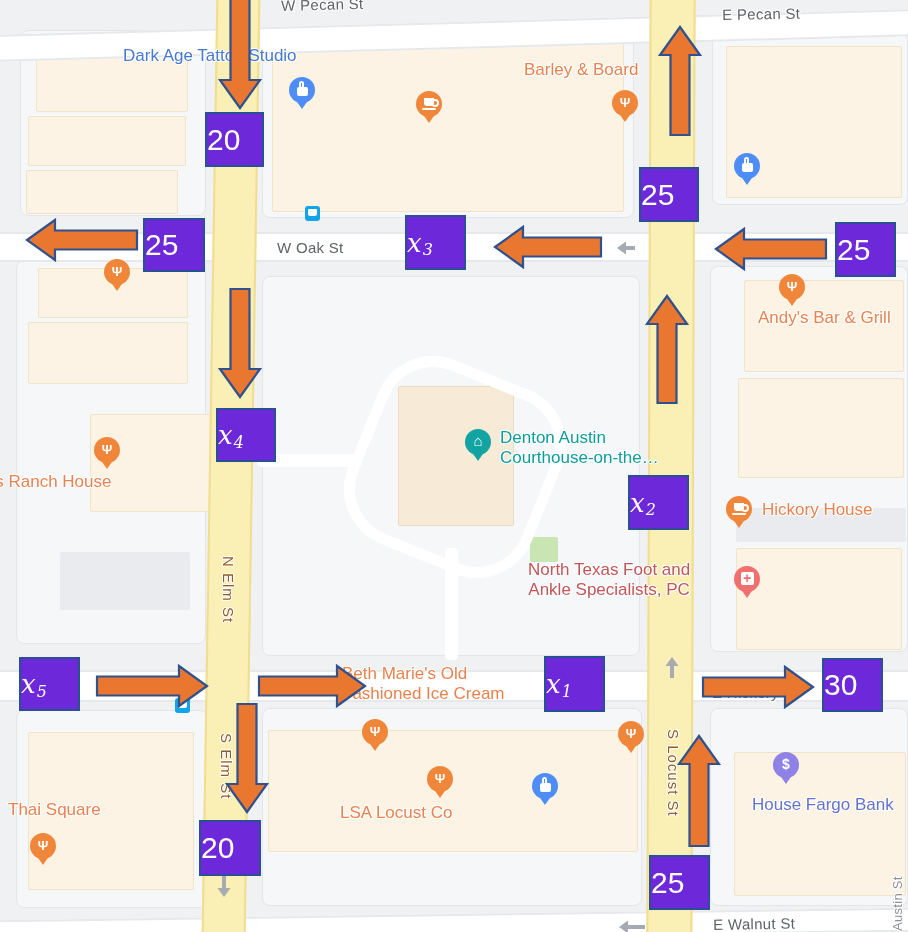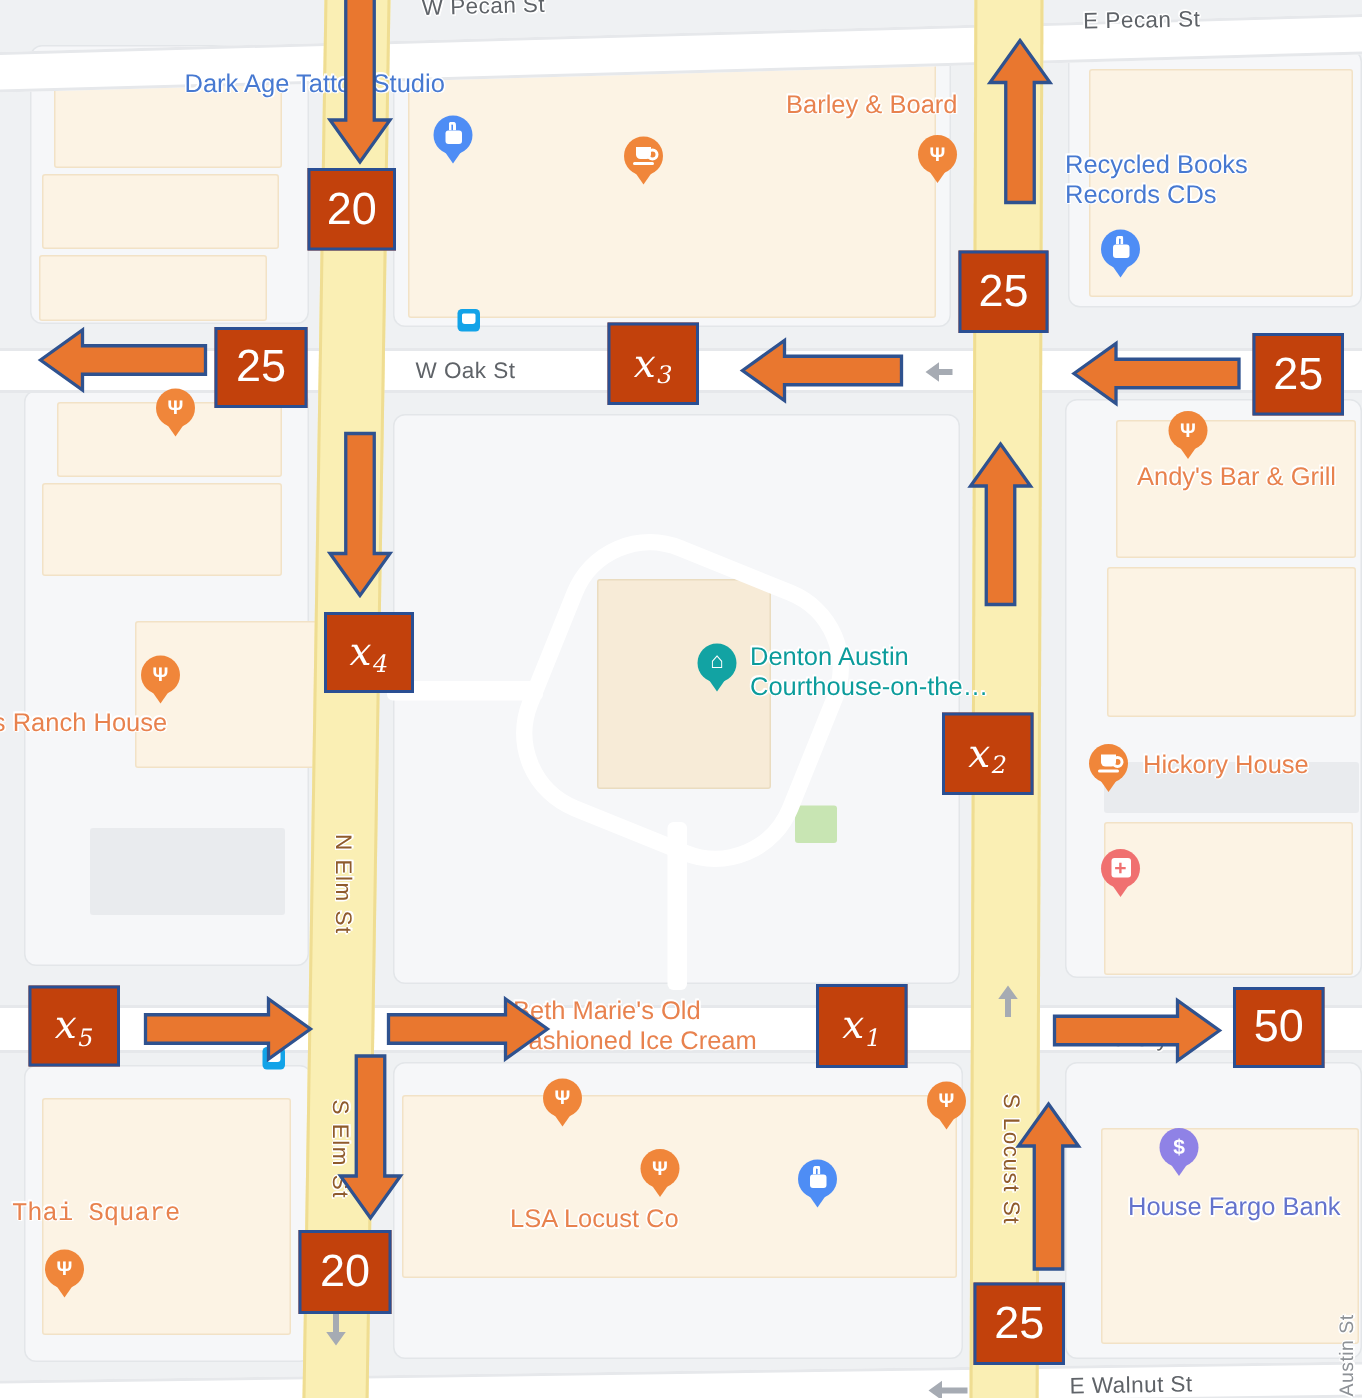--- a/index.html
+++ b/index.html
@@ -41,22 +41,22 @@
   .g-dollar{color:#fff;font-size:14px;font-weight:bold;margin-top:-2px}
   .g-plus{width:13px;height:13px;background:#fff;border-radius:2px;color:#F07070;font-size:14px;
           font-weight:bold;display:flex;align-items:center;justify-content:center;margin-top:-2px;line-height:0}
   .g-cup{position:relative;width:10px;height:8px;background:#fff;border-radius:0 0 3px 3px;margin-top:-4px}
   .g-cup::after{content:'';position:absolute;right:-5px;top:1px;width:4px;height:4px;border:2px solid #fff;border-radius:50%}
   .g-cup::before{content:'';position:absolute;left:-2px;bottom:-4px;width:14px;height:2px;background:#fff;border-radius:1px}
   .g-bag{position:relative;width:11px;height:9px;background:#fff;border-radius:2px;margin-top:2px}
   .g-bag::before{content:'';position:absolute;left:2px;top:-6px;width:5px;height:6px;border:2px solid #fff;
           border-bottom:none;border-radius:4px 4px 0 0;box-sizing:border-box}
   .arrow-layer{position:absolute;left:0;top:0;z-index:8}
-  .fbox{position:absolute;background:#c2410c;border:2.5px solid #2A4F93;box-sizing:border-box;z-index:9;
-        color:#fff;display:flex;align-items:center;justify-content:center}
+  .fbox{position:absolute;background:#6d28d9;border:2.5px solid #2A4F93;box-sizing:border-box;z-index:9;
+        color:#fff;display:flex;align-items:center;justify-content:flex-start}
   .fbox .num{font-size:30px;font-weight:500}
   .fbox .vx{font-family:"DejaVu Serif",serif;font-style:italic;font-size:26px}
   .fbox .vsub{font-family:"DejaVu Serif",serif;font-style:italic;font-size:16px;display:inline-block;
         transform:translateY(7px);margin-left:1px}
 </style>
 </head>
 <body>
 
 <div class="stage" id="stage">
     <div class="blk parcel" style="left: 20px; top: 30px; width: 186px; height: 186px;"></div>
@@ -99,30 +99,30 @@
     <div class="lbl slbl gray" style="left: 722px; top: 6px; transform-origin: 0px 0px; transform: rotate(-1deg);">E Pecan St</div>
     <div class="lbl slbl gray" style="left: 277px; top: 239px;">W Oak St</div>
     <div class="lbl slbl gray" style="left: 712px; top: 684px;">E Hickory St</div>
     <div class="lbl slbl gray" style="left: 713px; top: 916px; transform-origin: 0px 0px; transform: rotate(-1deg);">E Walnut St</div>
     <div class="lbl slbl brown" style="left: 237px; top: 556px; transform-origin: 0px 0px; transform: rotate(90deg);">N Elm St</div>
     <div class="lbl slbl brown" style="left: 235px; top: 733px; transform-origin: 0px 0px; transform: rotate(90deg);">S Elm St</div>
     <div class="lbl slbl brown" style="left: 682px; top: 729px; transform-origin: 0px 0px; transform: rotate(90deg);">S Locust St</div>
     <div class="lbl slbl gray2" style="left: 891px; top: 931px; transform-origin: 0px 0px; transform: rotate(-90deg);">Austin St</div>
     <div class="lbl blue" style="left: 123px; top: 46px;">Dark Age Tattoo Studio</div>
     <div class="lbl orangeL" style="left: 524px; top: 60px;">Barley &amp; Board</div>
-    <div class="lbl blue" style="left: 710px; top: 100px;">Recycled Books
-Records CDs</div>
     <div class="lbl orangeL" style="left: 758px; top: 308px;">Andy's Bar &amp; Grill</div>
     <div class="lbl orangeL" style="left: -8px; top: 472px;">'s Ranch House</div>
     <div class="lbl teal" style="left: 500px; top: 428px;">Denton Austin
 Courthouse-on-the…</div>
     <div class="lbl orangeL" style="left: 762px; top: 500px;">Hickory House</div>
+    <div class="lbl maroon ctr" style="left: 528px; top: 560px;">North Texas Foot and
+Ankle Specialists, PC</div>
     <div class="lbl orangeL" style="left: 342px; top: 664px;">Beth Marie's Old
 Fashioned Ice Cream</div>
-    <div class="lbl orangeL" style="left: 8px; top: 800px; font-family: Liberation Mono, monospace;">Thai Square</div>
+    <div class="lbl orangeL" style="left: 8px; top: 800px;">Thai Square</div>
     <div class="lbl orangeL" style="left: 340px; top: 803px;">LSA Locust Co</div>
     <div class="lbl indigo" style="left: 752px; top: 795px;">House Fargo Bank</div>
     <div class="pin pin-shopping" style="left: 289px; top: 77px;">
       <span class="g-bag"></span>
     </div>
     <div class="pin pin-coffee" style="left: 416px; top: 91px;">
       <span class="g-cup"></span>
     </div>
     <div class="pin pin-restaurant" style="left: 612px; top: 90px;">
       <span class="g-fork">Ψ</span>
@@ -216,21 +216,21 @@
     </div>
     <div class="fbox" style="left: 19px; top: 657px; width: 61px; height: 54px;">
       <span class="vx">x</span>
       <span class="vsub">5</span>
     </div>
     <div class="fbox" style="left: 544px; top: 656px; width: 61px; height: 56px;">
       <span class="vx">x</span>
       <span class="vsub">1</span>
     </div>
     <div class="fbox" style="left: 822px; top: 658px; width: 61px; height: 54px;">
-      <span class="num">50</span>
+      <span class="num">30</span>
     </div>
     <div class="fbox" style="left: 199px; top: 820px; width: 62px; height: 56px;">
       <span class="num">20</span>
     </div>
     <div class="fbox" style="left: 649px; top: 855px; width: 61px; height: 55px;">
       <span class="num">25</span>
     </div>
   </div>
 
 </body></html>

